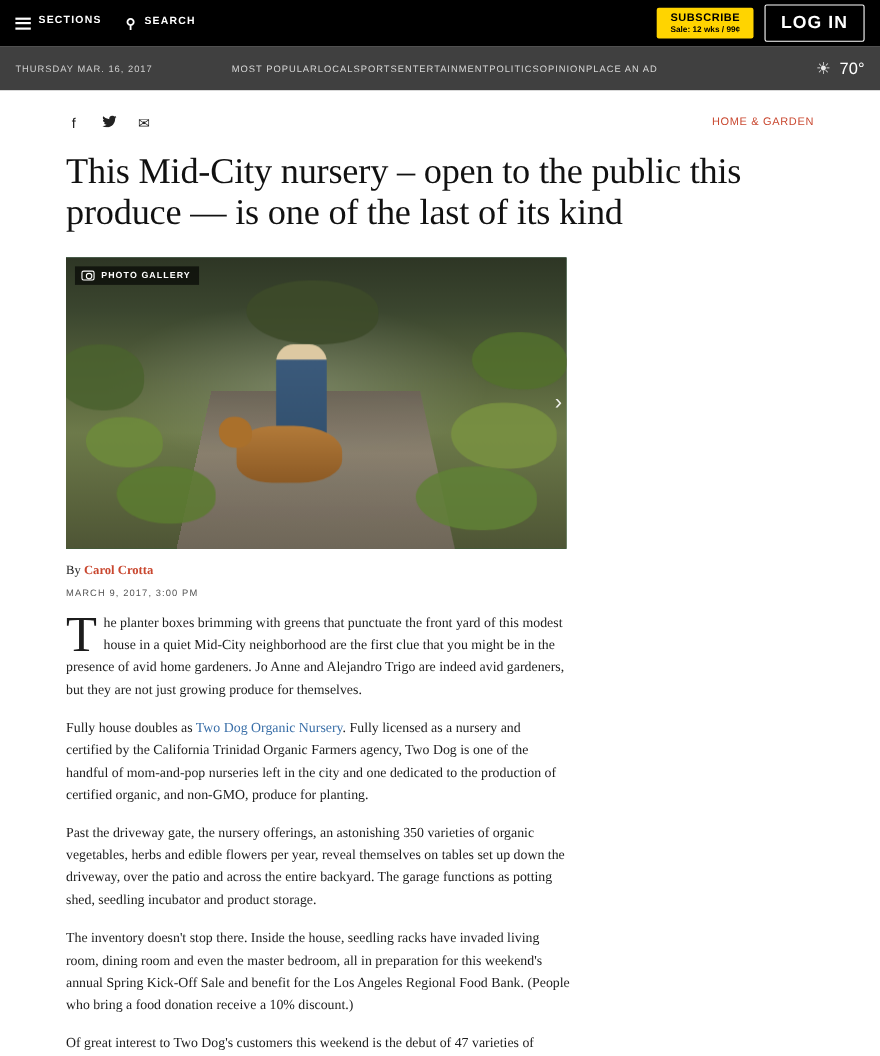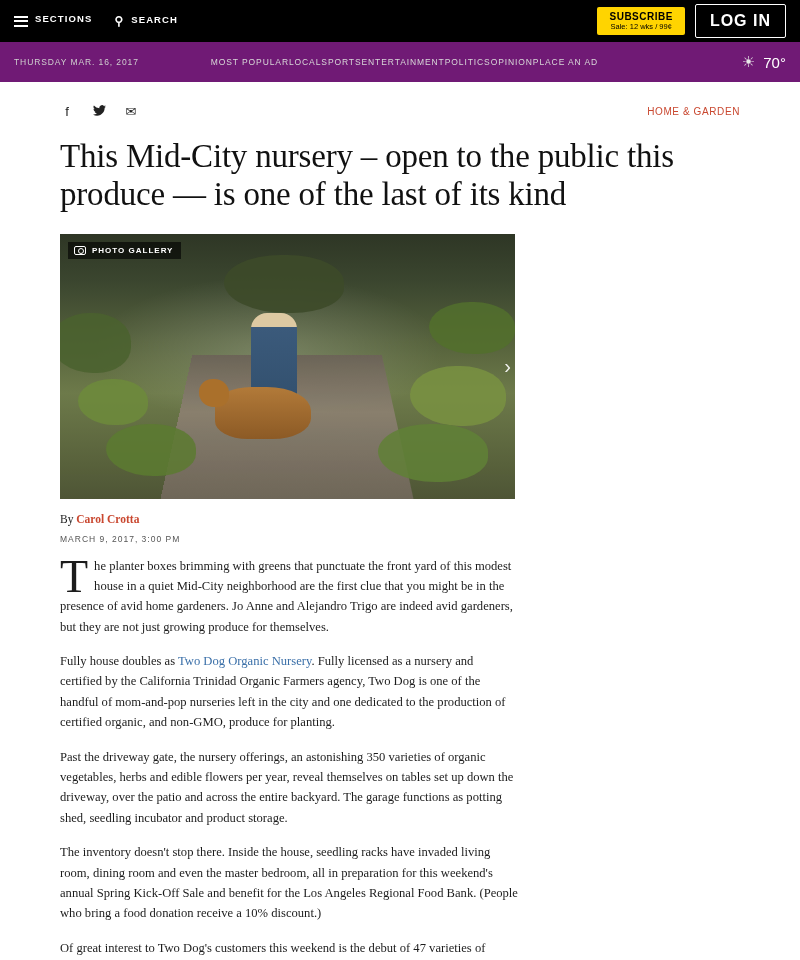--- a/index.html
+++ b/index.html
@@ -61,36 +61,36 @@
   .subscribe {
     background: #ffd400;
     color: #000;
     text-align: center;
     padding: 4px 12px 3px;
     border-radius: 2px;
     line-height: 1.15;
     cursor: pointer;
   }
   .subscribe .s1 { font-size: 10px; font-weight: bold; letter-spacing: .5px; }
-  .subscribe .s2 { font-size: 7.5px; }
+  .subscribe .s2 { font-size: 7.5px; font-weight: bold; }
   .login {
     border: 1px solid #fff;
     color: #fff;
     font-size: 16px;
     font-weight: bold;
     letter-spacing: 1px;
     padding: 7px 14px;
     border-radius: 2px;
     cursor: pointer;
   }
 
   
   .subnav {
     height: 40px;
-    background: #701a75;
+    background: #404040;
     color: #d8d8d8;
     display: flex;
     align-items: center;
     padding: 0 14px;
     font-size: 8.5px;
     letter-spacing: 0.9px;
     text-transform: uppercase;
   }
   .date { font-weight: normal; color: #cfcfcf; }
   .subnav-links {

